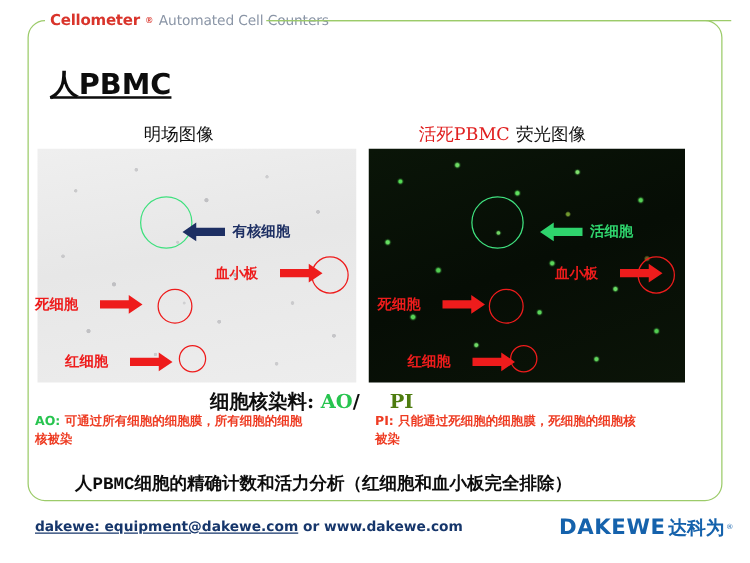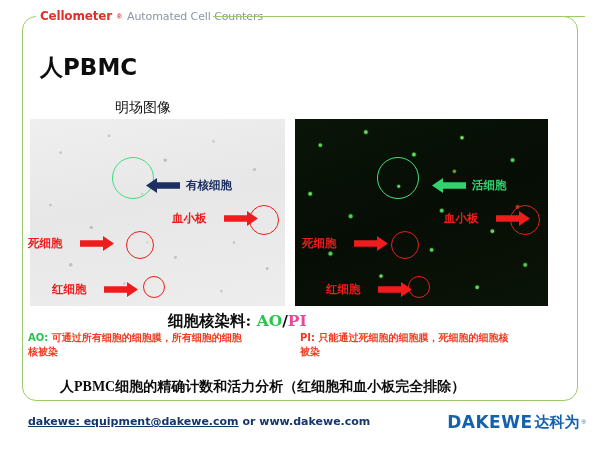--- a/index.html
+++ b/index.html
@@ -45,20 +45,21 @@
   .frame-mask{
     position:absolute;left:36px;top:10px;width:180px;height:14px;background:#ffffff;
   }
 
   
   .title{
     position:absolute;left:40px;top:52px;
     font-family:"DejaVu Sans", sans-serif;
     font-size:23px;font-weight:bold;color:#0d0d0d;
     letter-spacing:0px;
+    text-decoration:underline;
   }
 
   
   .cap{
     position:absolute;
     font-family:"DejaVu Serif", serif;
     font-size:14px;color:#111111;white-space:nowrap;margin-left:39px;
   }
   .cap-left{left:76px;top:99px;}
   .cap-right{left:296px;top:99px;}
@@ -130,38 +131,38 @@
   .lbl-red{color:#ee1c1c;}
   .lbl-green{color:#2fd46d;}
 
   
   .stain{
     position:absolute;left:168px;top:311px;
     font-family:"DejaVu Serif", serif;
     font-size:15.5px;font-weight:bold;color:#0d0d0d;white-space:nowrap;
   }
   .stain .ao{color:#27c44f;}
-  .stain .pi{color:#ec4899;}
+  .stain .pi{color:#4d7c0f;margin-left:24px;}
 
   
   .para{
     position:absolute;
     font-family:"DejaVu Sans", sans-serif;
     font-size:10px;font-weight:bold;line-height:14px;
     color:#ee3b22;
   }
   .para-ao{left:28px;top:331px;width:215px;}
   .para-pi{left:300px;top:331px;width:215px;}
   .para .tag-ao{color:#27c44f;}
   .para .tag-pi{color:#ee3b22;}
 
   
   .conclusion{
     position:absolute;left:60px;top:378px;
-    font-family:Liberation Serif, serif;
+    font-family:Liberation Mono, monospace;
     font-size:14px;font-weight:bold;color:#0d0d0d;white-space:nowrap;
   }
 
   
   .footer{
     position:absolute;left:28px;top:415px;
     font-family:"DejaVu Sans", sans-serif;
     font-size:11px;font-weight:bold;color:#16366b;white-space:nowrap;
   }
   .footer .mail{text-decoration:underline;color:#16366b;}
@@ -224,20 +225,23 @@
   <div class="lbl lbl-red" style="left:28px;top:236px;">死细胞</div>
   <svg class="arrow" style="left:78px;top:234px;" width="38" height="19" viewBox="0 0 38 19">
     <path d="M36 9.5 L25 2 L25 6.2 L2 6.2 L2 12.8 L25 12.8 L25 17 Z" fill="#ee1c1c"></path>
   </svg>
 
   <div class="lbl lbl-red" style="left:52px;top:282px;">红细胞</div>
   <svg class="arrow" style="left:102px;top:280px;" width="38" height="19" viewBox="0 0 38 19">
     <path d="M36 9.5 L25 2 L25 6.2 L2 6.2 L2 12.8 L25 12.8 L25 17 Z" fill="#ee1c1c"></path>
   </svg>
 
+  <div class="cap cap-right">
+    <span class="cap-red">活死PBMC</span><span style="margin-left:5px;">荧光图像</span>
+  </div>
 
   <div class="micro micro-fl">
     <div class="circ circ-green" style="left:82px;top:38px;width:42px;height:42px;"></div>
     <div class="circ circ-red" style="left:215px;top:86px;width:30px;height:30px;"></div>
     <div class="circ circ-red" style="left:96px;top:112px;width:28px;height:28px;"></div>
     <div class="circ circ-red" style="left:113px;top:157px;width:22px;height:22px;"></div>
   </div>
 
   <svg class="arrow" style="left:430px;top:176px;" width="38" height="19" viewBox="0 0 38 19">
     <path d="M2 9.5 L13 2 L13 6.2 L36 6.2 L36 12.8 L13 12.8 L13 17 Z" fill="#2fd46d"></path>

